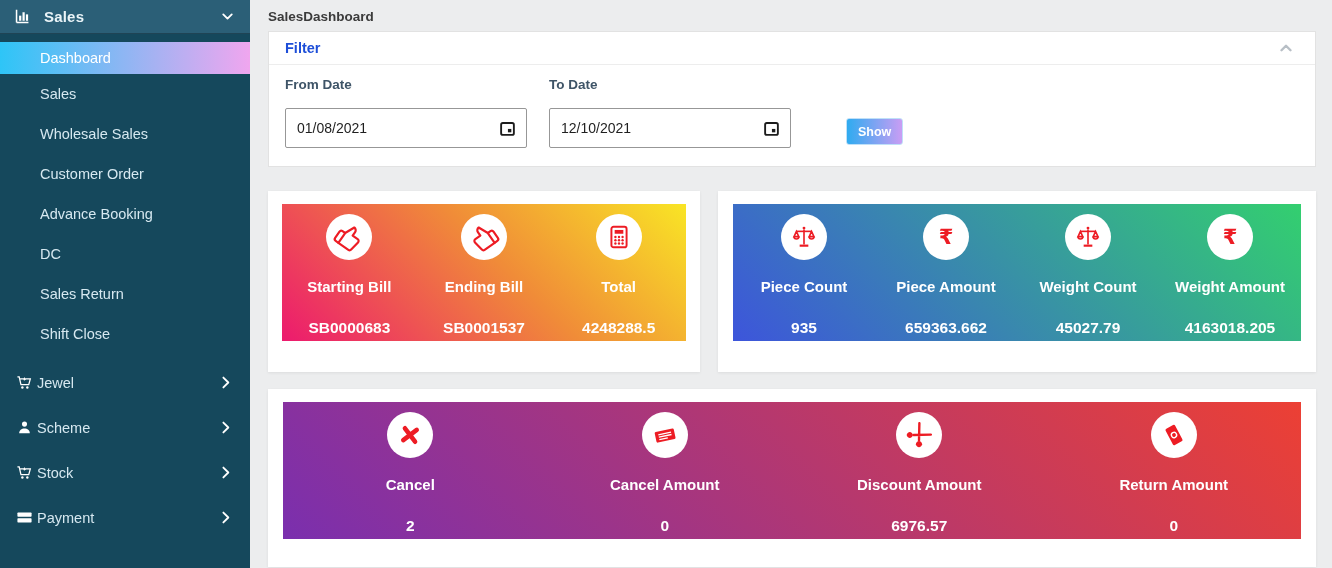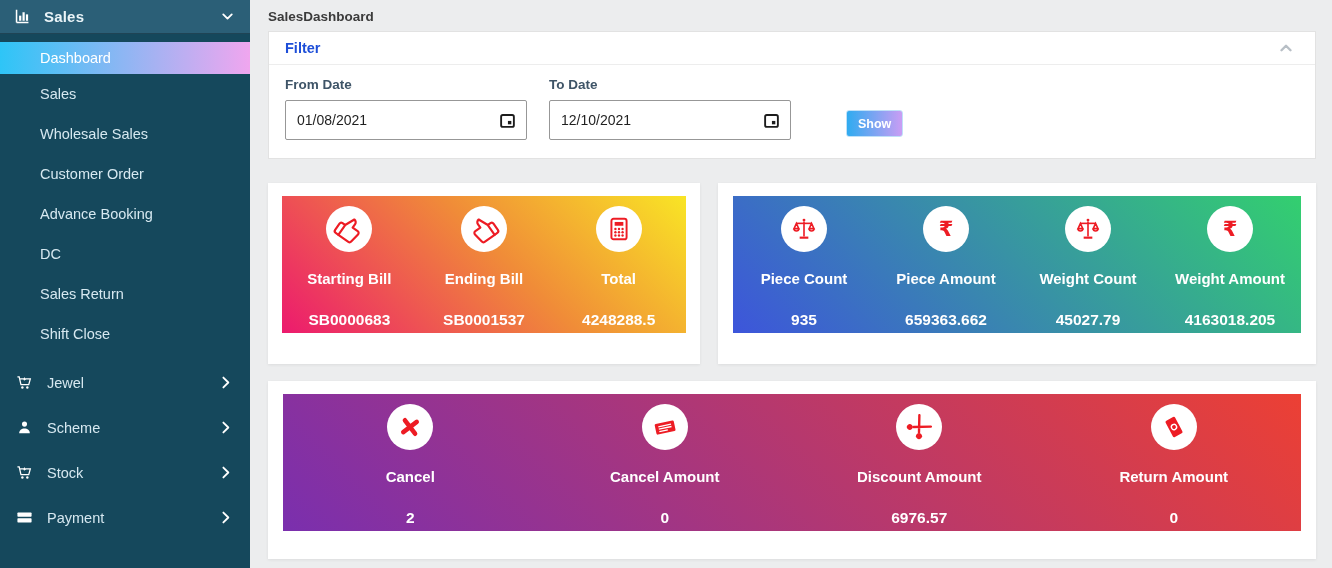--- a/index.html
+++ b/index.html
@@ -12,36 +12,36 @@
   .sb-header { height:34px; background:#2B5F77; border-bottom:1px solid rgba(0,0,0,.28);
                display:flex; align-items:center; padding:0 14px; gap:13px; cursor:pointer; }
   .sb-header .sb-title { font-weight:bold; font-size:15px; color:#EAF4F8; letter-spacing:.2px; }
   .sb-header .chev { margin-left:auto; display:flex; }
   .icon16 { width:17px; height:17px; display:inline-flex; }
   .nav-item { height:40px; display:flex; align-items:center; padding-left:40px;
               color:#D6E8F0; font-size:14.5px; cursor:pointer; }
   .nav-item.active { height:32px; margin-top:8px; color:#fff;
               background:linear-gradient(90deg,#2EC5F7 0%,#F0A6EF 100%); }
   .nav-groups { margin-top:6px; }
-  .group-item { height:45px; display:flex; align-items:center; padding:0 16px; gap:14px;
+  .group-item { height:45px; display:flex; align-items:center; padding:0 16px; gap:4px;
               color:#D6E8F0; font-size:14.5px; cursor:pointer; }
   .group-item .chev { margin-left:auto; display:flex; }
 
   
   .main { flex:1; padding:0 16px 0 18px; }
   .page-title { margin:9px 0 7px; font-size:13.5px; font-weight:bold; color:#3B3B3B; }
 
   .filter-panel { background:#fff; border:1px solid #E2E2E2; }
   .filter-header { display:flex; align-items:center; justify-content:space-between;
                    padding:7px 16px; border-bottom:1px solid #EDEDED; }
   .filter-title { font-weight:bold; font-size:14.5px; color:#1d4ed8; }
   .filter-body { display:flex; align-items:flex-end; padding:12px 16px 18px; }
   .field { width:242px; }
   .field + .field { margin-left:22px; }
-  .field label { display:block; font-weight:bold; font-size:13.5px; color:#3E5467; margin-bottom:8px; cursor:pointer; }
+  .field label { display:block; font-weight:bold; font-size:13.5px; color:#3E5467; margin-bottom:16px; cursor:pointer; }
   .date-input { height:40px; border:1px solid #979797; border-radius:2px; background:#fff;
                 display:flex; align-items:center; justify-content:space-between;
                 padding:0 10px 0 11px; font-size:14px; color:#1F1F1F; cursor:text; }
   .show-btn { margin-left:55px; margin-bottom:3px; height:27px; padding:0 11px;
               border:1px solid #BFE0F8; border-radius:3px; cursor:pointer;
               background:linear-gradient(90deg,#2FABF0 0%,#C99DF4 100%);
               color:#fff; font-weight:bold; font-size:12.5px; font-family:inherit; }
 
   .cards-row { display:flex; gap:18px; margin-top:24px; }
   .cards-row.second { margin-top:17px; }

